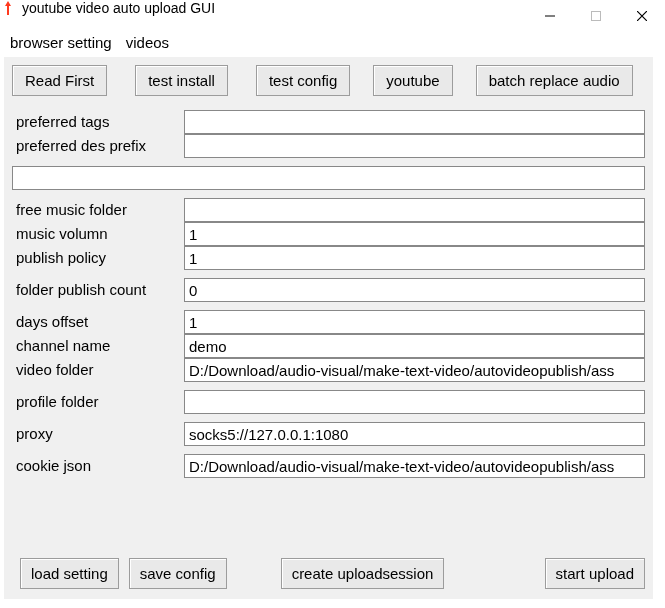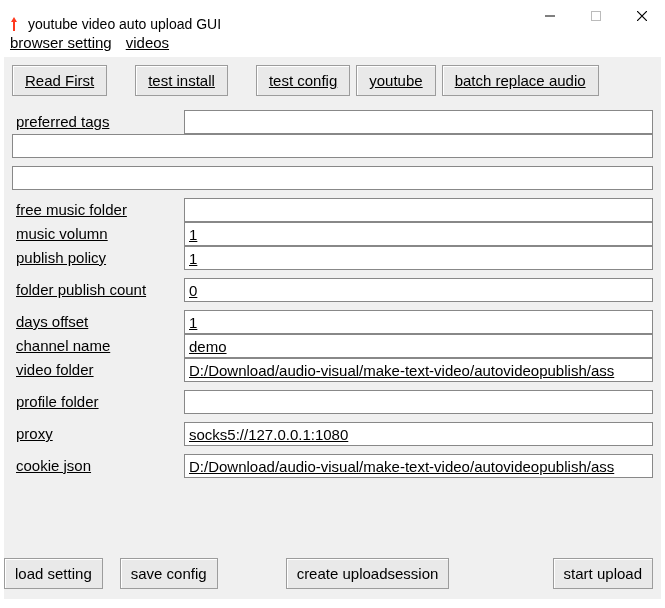--- a/index.html
+++ b/index.html
@@ -9,24 +9,23 @@
     font-size: 15px;
     color: #000;
     background: #fff;
     width: 665px;
     height: 608px;
     overflow: hidden;
   }
   
   .titlebar {
     display: flex;
-    align-items: flex-end;
+    align-items: flex-start;
     height: 32px;
     background: #fff;
-    padding-left: 6px;
   }
   .titlebar .appicon {
     width: 16px; height: 16px;
     margin-right: 6px;
     display: inline-flex; align-items: center; justify-content: center;
   }
   .titlebar .title {
     flex: 0 0 auto;
     font-size: 14px;
   }
@@ -37,29 +36,28 @@
     color: #222;
   }
   .titlebar .winbtn.disabled { color: #bbb; }
   
   .menubar {
     display: flex;
     gap: 14px;
     padding: 2px 10px 6px 10px;
     font-size: 15px;
   }
-  .menuitem { cursor: default; text-decoration: underline; }
+  .menuitem { cursor: default; }
   
   .panel {
     background: #f0f0f0;
-    margin: 0 4px 4px 4px;
+    margin: 0 12px 4px 4px;
     padding: 8px 8px 10px 8px;
     height: calc(100% - 32px - 28px - 6px);
     position: relative;
-    text-decoration: underline;
   }
   
   .btnrow { display: flex; gap: 28px; margin-bottom: 14px; flex-wrap: wrap; }
   .btn {
     background: #e9e9e9;
     border: 1px solid #9c9c9c;
     padding: 6px 12px;
     font-size: 15px;
     font-family: inherit;
     cursor: pointer;
@@ -84,23 +82,23 @@
     font-size: 15px;
     font-family: inherit;
     padding: 2px 4px;
     height: 24px;
     background: #fff;
   }
   .gap-sm { height: 8px; }
   
   .bottomrow {
     display: flex;
-    gap: 17px;
+    gap: 10px;
     position: absolute;
-    left: 0;
+    left: 16px;
     right: 8px;
     bottom: 10px;
   }
   .bottomrow .btn { padding: 6px 10px; }
   .bottomrow .spacer2 { width: 34px; }
 </style>
 </head>
 <body>
 
 <div class="titlebar">
@@ -131,32 +129,33 @@
 <div class="menubar">
   <span class="menuitem">browser setting</span>
   <span class="menuitem">videos</span>
 </div>
 
 <div class="panel">
 
   <div class="btnrow">
     <button class="btn">Read First</button>
     <button class="btn">test install</button>
-    <div style="display:flex; gap:6px;">
+    <div style="display:flex; gap:23px;">
       <button class="btn">test config</button>
       <button class="btn">youtube</button>
       <button class="btn">batch replace audio</button>
     </div>
   </div>
 
   <div class="formrow">
     <div class="label">preferred tags</div>
     <input type="text" value="" style="">
   </div>
   <div class="formrow">
+    <div class="label">preferred des prefix</div>
     <input type="text" value="" style="">
   </div>
 
   <div class="gap-sm"></div>
   <div class="formrow">
     <input type="text" value="" style="">
   </div>
 
   <div class="gap-sm"></div>
   <div class="formrow">

